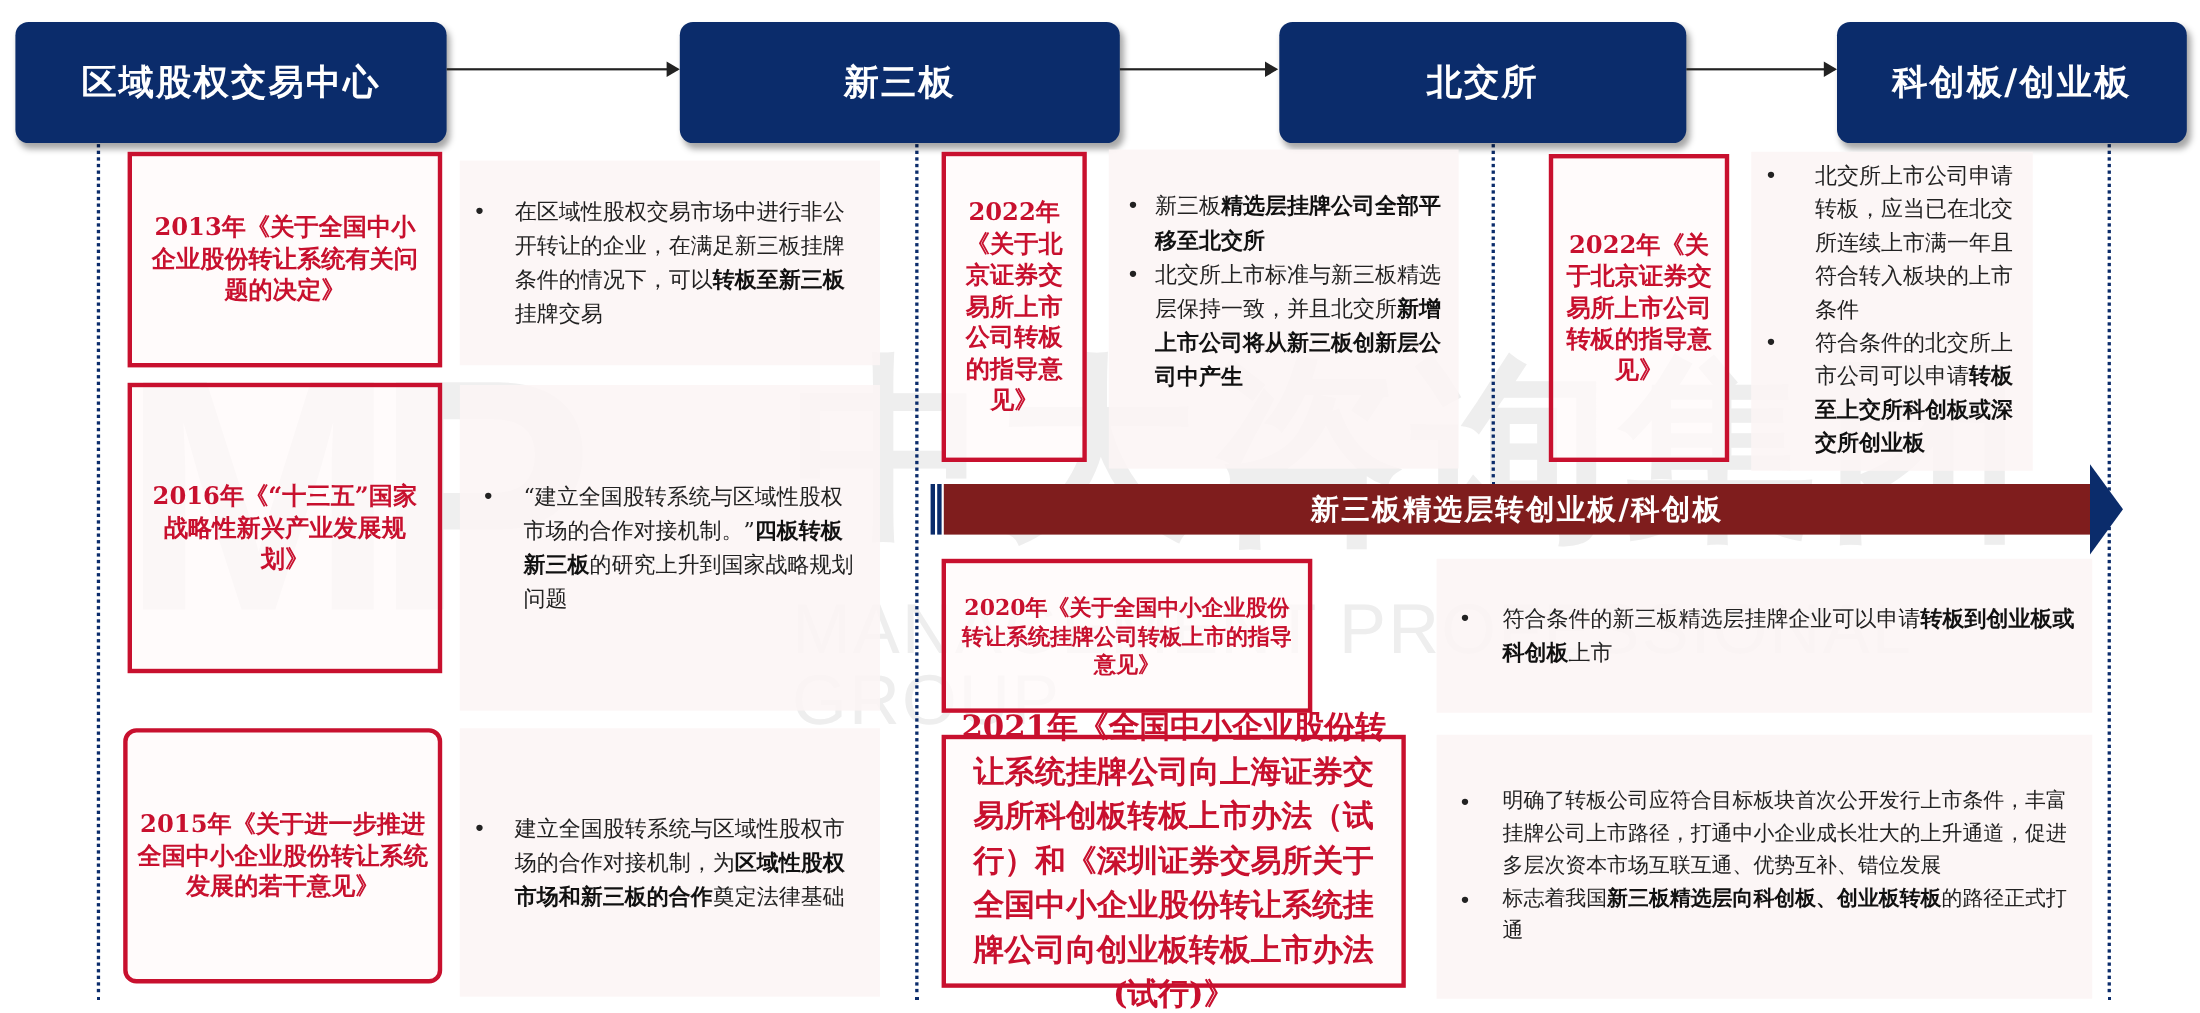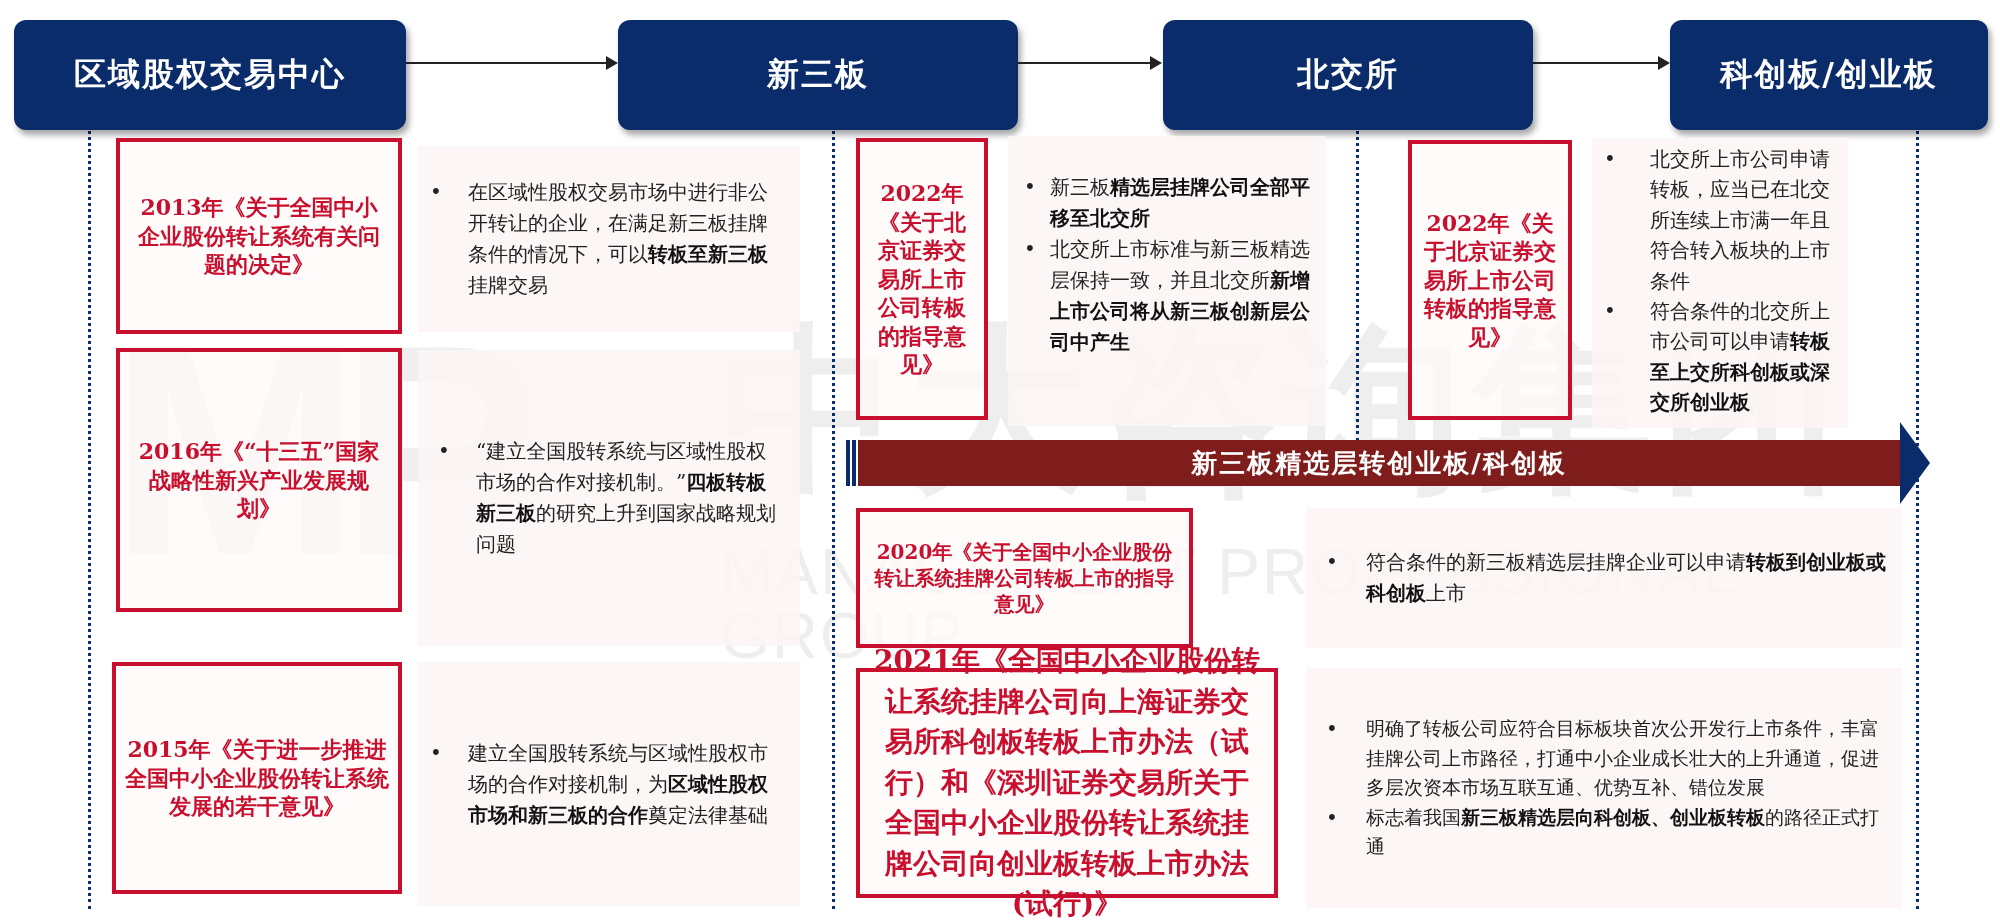--- a/index.html
+++ b/index.html
@@ -71,21 +71,21 @@
 <div class="policy" style="left:116px;top:348px;width:286px;height:264px;font-size:22px;padding:0 14px;">
   <span>2016年《“十三五”国家战略性新兴产业发展规划》</span>
 </div>
 <div class="desc" style="left:418px;top:350px;width:382px;height:296px;padding:0 16px 0 20px;">
   <div class="bullet">
     <span class="dot">•</span>
     <span class="txt"><span>“建立全国股转系统与区域性股权市场的合作对接机制。”</span><b>四板转板新三板</b><span>的研究上升到国家战略规划问题</span></span>
   </div>
 </div>
 
-<div class="policy" style="left:112px;top:662px;width:290px;height:232px;font-size:22px;padding:12px 6px;">
+<div class="policy" style="left:112px;top:662px;width:290px;height:232px;font-size:22px;padding:12px 6px;border-radius:12px;">
   <span>2015年《关于进一步推进全国中小企业股份转让系统发展的若干意见》</span>
 </div>
 <div class="desc" style="left:418px;top:662px;width:382px;height:244px;padding:0 16px 0 12px;">
   <div class="bullet">
     <span class="dot">•</span>
     <span class="txt"><span>建立全国股转系统与区域性股权市场的合作对接机制，为</span><b>区域性股权市场和新三板的合作</b><span>奠定法律基础</span></span>
   </div>
 </div>
 
 <div class="policy" style="left:856px;top:138px;width:132px;height:282px;font-size:22px;padding:0 14px;">

